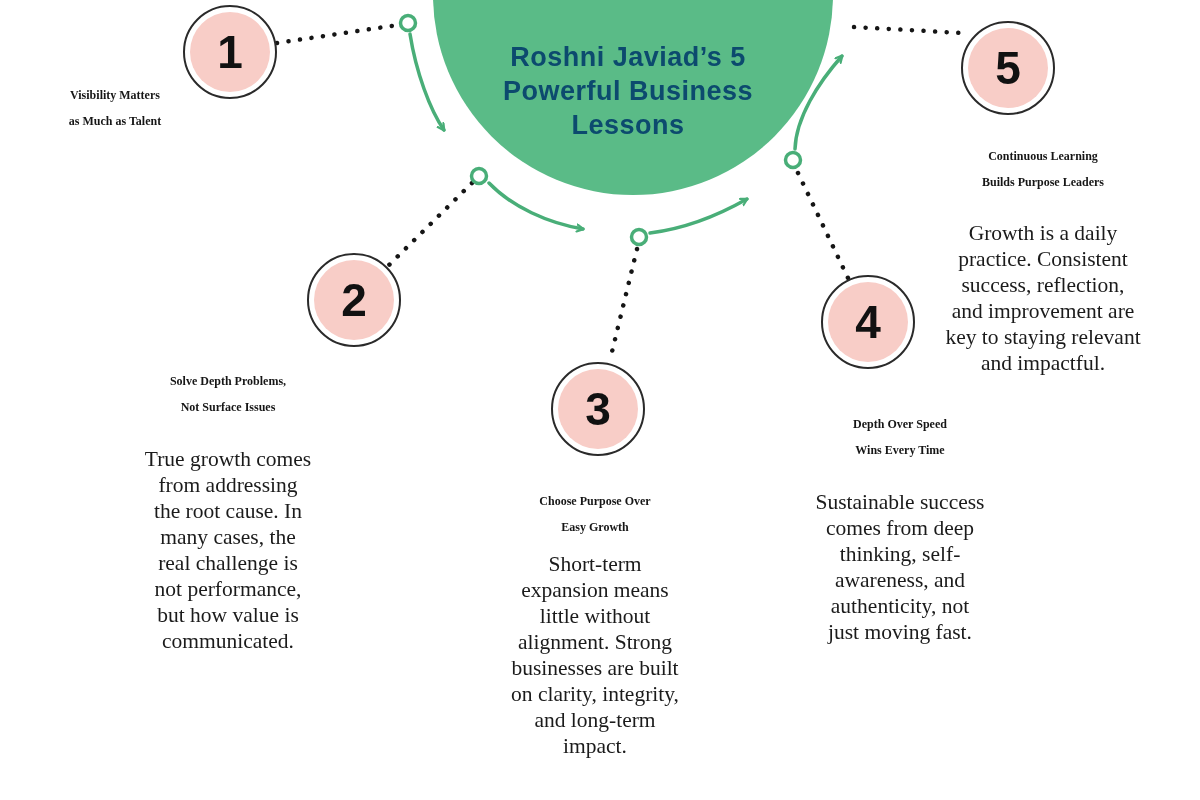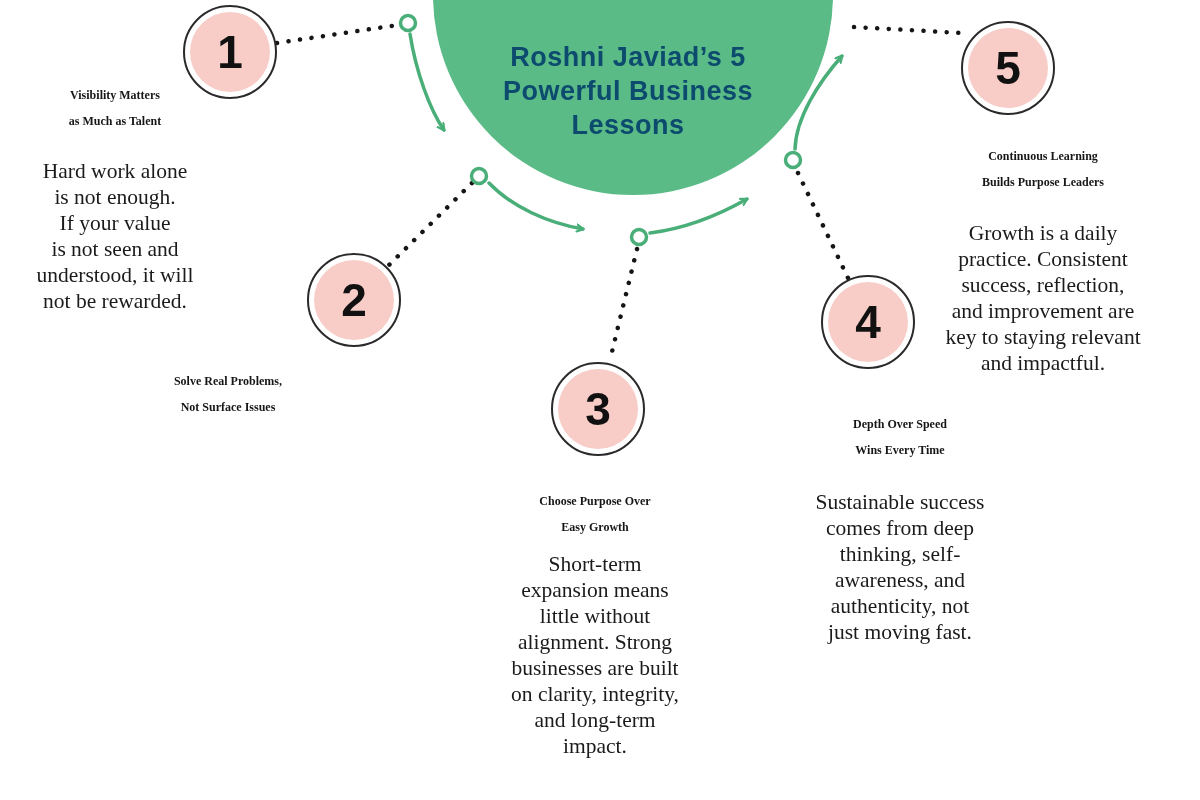--- a/index.html
+++ b/index.html
@@ -69,33 +69,35 @@
     <circle cx="639" cy="237" r="7.5" fill="#ffffff" stroke="#49ae78" stroke-width="3.5"></circle>
     <circle cx="793" cy="160" r="7.5" fill="#ffffff" stroke="#49ae78" stroke-width="3.5"></circle>
   </svg>
 
   <div class="badge b1">
     <div class="badge-pink"></div>
     <div class="badge-num">1</div>
   </div>
   <div class="heading h1">Visibility Matters
 as Much as Talent</div>
-  <div class="bodytext t1">Hard work alone
-is not enough.
-If your value
-is not seen and
-understood, it will
-not be rewarded.</div>
 
   <div class="badge b2">
     <div class="badge-pink"></div>
     <div class="badge-num">2</div>
   </div>
-  <div class="heading h2">Solve Real Problems,
+  <div class="heading h2">Solve Depth Problems,
 Not Surface Issues</div>
+  <div class="bodytext t2">True growth comes
+from addressing
+the root cause. In
+many cases, the
+real challenge is
+not performance,
+but how value is
+communicated.</div>
 
   <div class="badge b3">
     <div class="badge-pink"></div>
     <div class="badge-num">3</div>
   </div>
   <div class="heading h3">Choose Purpose Over
 Easy Growth</div>
   <div class="bodytext t3">Short-term
 expansion means
 little without

